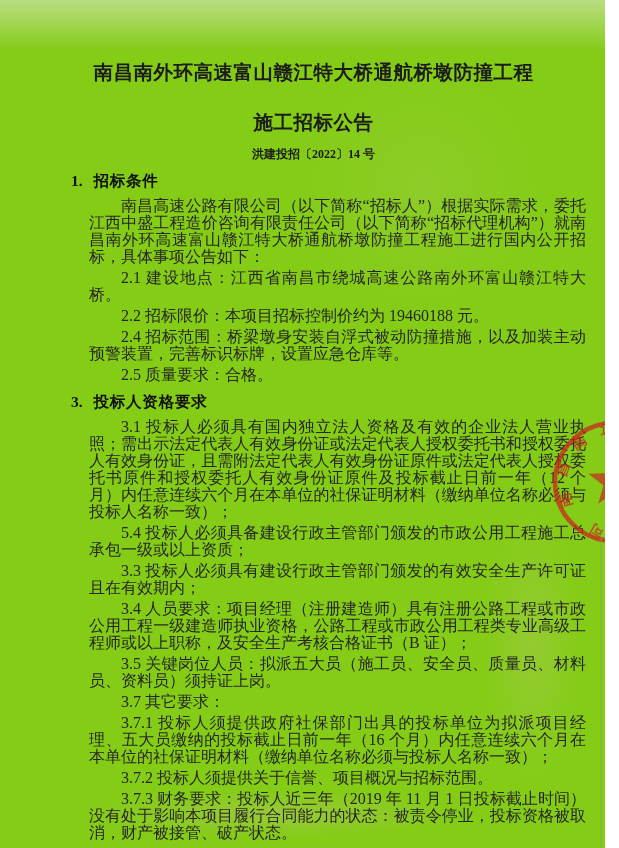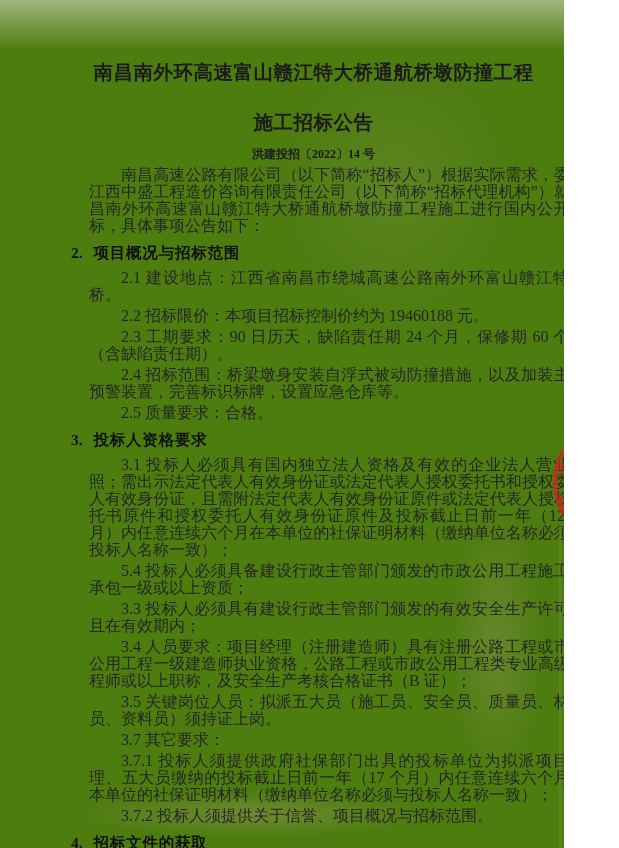--- a/index.html
+++ b/index.html
@@ -1,23 +1,22 @@
 <!DOCTYPE html>
 <html><head>
 <meta charset="utf-8">
 <style>
   html,body{margin:0;padding:0;background:#ffffff;}
   .page{
     position:relative;
-    width:524px;height:848px;
-    background:#4d7c0f;
+    width:605px;height:848px;
+    background:#84cc16;
     overflow:hidden;
     font-family:"Liberation Serif","DejaVu Serif",serif;
     color:#262626;
-    padding-left:40px;
   }
   
   .page::before{
     content:"";position:absolute;inset:0;pointer-events:none;
     background:
       radial-gradient(closest-side at 45% 96%, rgba(233,188,182,0.22), rgba(233,188,182,0) 70%),
       radial-gradient(closest-side at 88% 76%, rgba(231,198,192,0.16), rgba(231,198,192,0) 70%),
       radial-gradient(closest-side at 70% 22%, rgba(225,205,198,0.10), rgba(225,205,198,0) 70%),
       linear-gradient(180deg, rgba(240,238,236,0.5), rgba(253,252,251,0) 6%);
   }
@@ -61,42 +60,42 @@
 <div class="page">
 
   <div class="content">
 
     <div class="title-block">
       <h1 class="doc-title">南昌南外环高速富山赣江特大桥通航桥墩防撞工程</h1>
       <h1 class="doc-title second">施工招标公告</h1>
       <div class="doc-number">洪建投招〔2022〕14 号</div>
     </div>
 
+    <div class="sec-heading">
+      <span class="num">1.</span><span>招标条件</span>
+    </div>
     <p class="para">南昌高速公路有限公司（以下简称“招标人”）根据实际需求，委托江西中盛工程造价咨询有限责任公司（以下简称“招标代理机构”）就南昌南外环高速富山赣江特大桥通航桥墩防撞工程施工进行国内公开招标，具体事项公告如下：</p>
 
-    <div class="sec-heading">
-      <span class="num">2.</span><span>项目概况与招标范围</span>
-    </div>
     <p class="para">2.1 建设地点：江西省南昌市绕城高速公路南外环富山赣江特大桥。</p>
     <p class="para">2.2 招标限价：本项目招标控制价约为 19460188 元。</p>
-    <p class="para">2.3 工期要求：90 日历天，缺陷责任期 24 个月，保修期 60 个月（含缺陷责任期）。</p>
     <p class="para">2.4 招标范围：桥梁墩身安装自浮式被动防撞措施，以及加装主动预警装置，完善标识标牌，设置应急仓库等。</p>
     <p class="para">2.5 质量要求：合格。</p>
 
     <div class="sec-heading">
       <span class="num">3.</span><span>投标人资格要求</span>
     </div>
     <p class="para">3.1 投标人必须具有国内独立法人资格及有效的企业法人营业执照；需出示法定代表人有效身份证或法定代表人授权委托书和授权委托人有效身份证，且需附法定代表人有效身份证原件或法定代表人授权委托书原件和授权委托人有效身份证原件及投标截止日前一年（12 个月）内任意连续六个月在本单位的社保证明材料（缴纳单位名称必须与投标人名称一致）；</p>
     <p class="para">5.4 投标人必须具备建设行政主管部门颁发的市政公用工程施工总承包一级或以上资质；</p>
     <p class="para">3.3 投标人必须具有建设行政主管部门颁发的有效安全生产许可证且在有效期内；</p>
     <p class="para">3.4 人员要求：项目经理（注册建造师）具有注册公路工程或市政公用工程一级建造师执业资格，公路工程或市政公用工程类专业高级工程师或以上职称，及安全生产考核合格证书（B 证）；</p>
     <p class="para">3.5 关键岗位人员：拟派五大员（施工员、安全员、质量员、材料员、资料员）须持证上岗。</p>
     <p class="para">3.7 其它要求：</p>
-    <p class="para">3.7.1 投标人须提供政府社保部门出具的投标单位为拟派项目经理、五大员缴纳的投标截止日前一年（17 个月）内任意连续六个月在本单位的社保证明材料（缴纳单位名称必须与投标人名称一致）；</p>
+    <p class="para">3.7.1 投标人须提供政府社保部门出具的投标单位为拟派项目经理、五大员缴纳的投标截止日前一年（16 个月）内任意连续六个月在本单位的社保证明材料（缴纳单位名称必须与投标人名称一致）；</p>
     <p class="para">3.7.2 投标人须提供关于信誉、项目概况与招标范围。</p>
+    <p class="para">3.7.3 财务要求：投标人近三年（2019 年 11 月 1 日投标截止时间）没有处于影响本项目履行合同能力的状态：被责令停业，投标资格被取消，财产被接管、破产状态。</p>
 
     <div class="sec-heading">
       <span class="num">4.</span><span>招标文件的获取</span>
     </div>
 
   </div>
 
   <svg class="seal" viewBox="0 0 150 150" xmlns="http://www.w3.org/2000/svg">
     <defs>
       <path id="sealArc" d="M 26.2 91 A 46 46 0 1 1 105.8 45 A 46 46 0 1 1 26.2 91" fill="none"></path>

